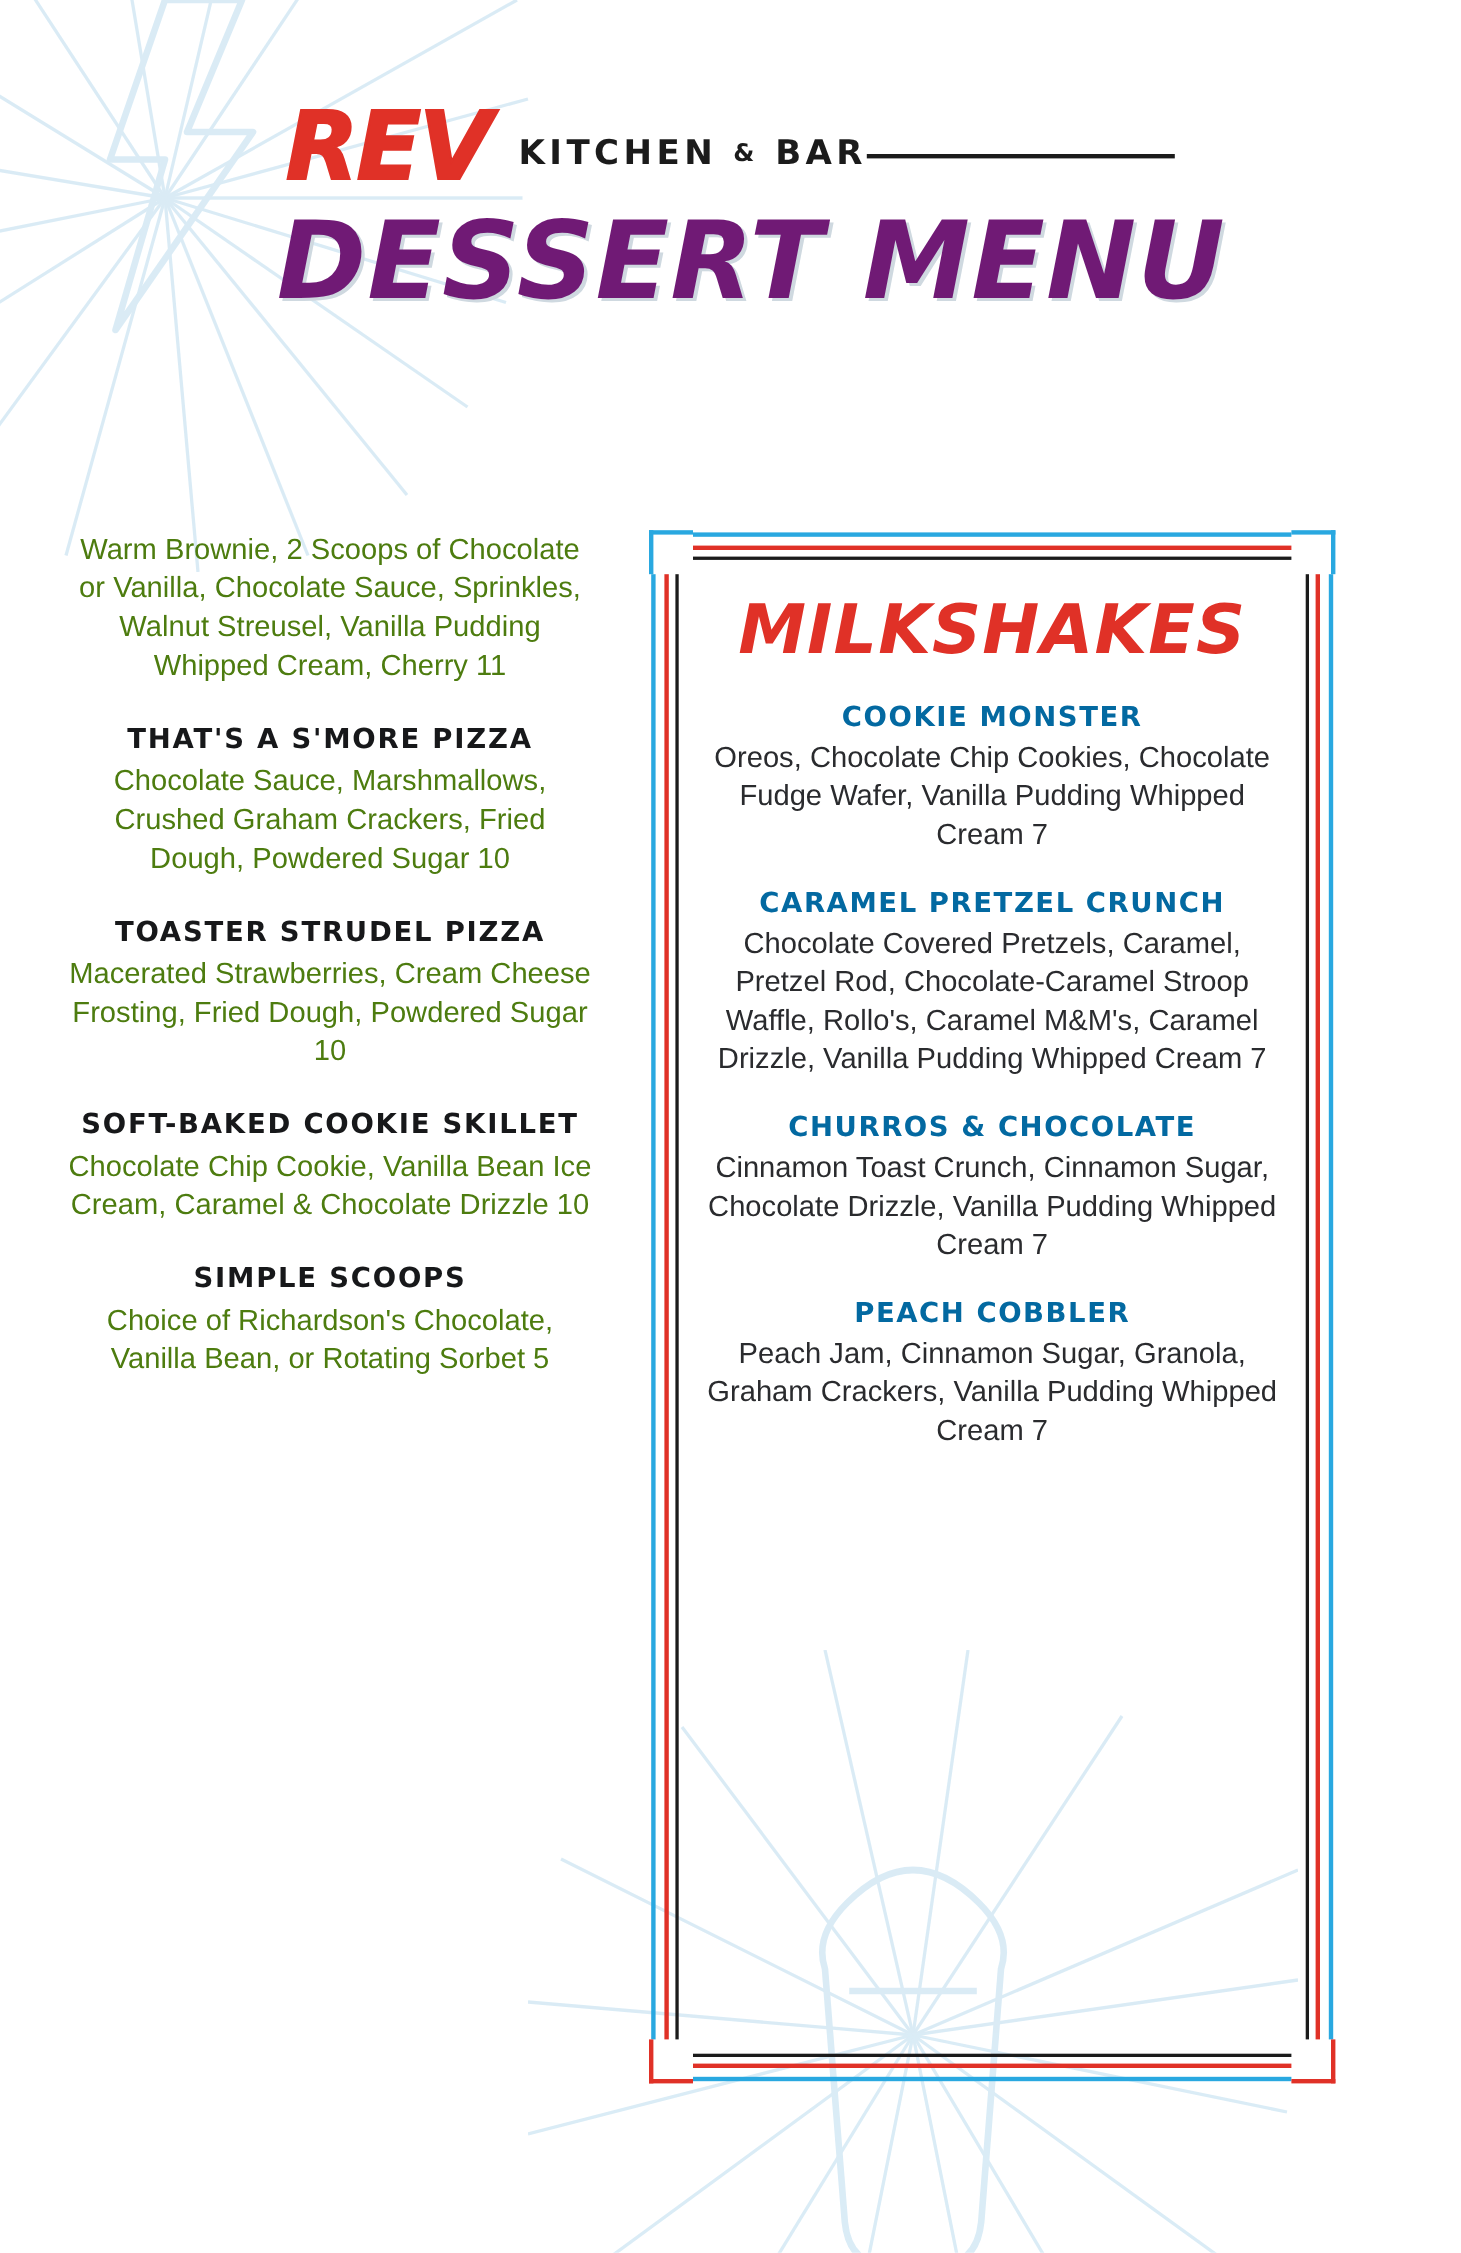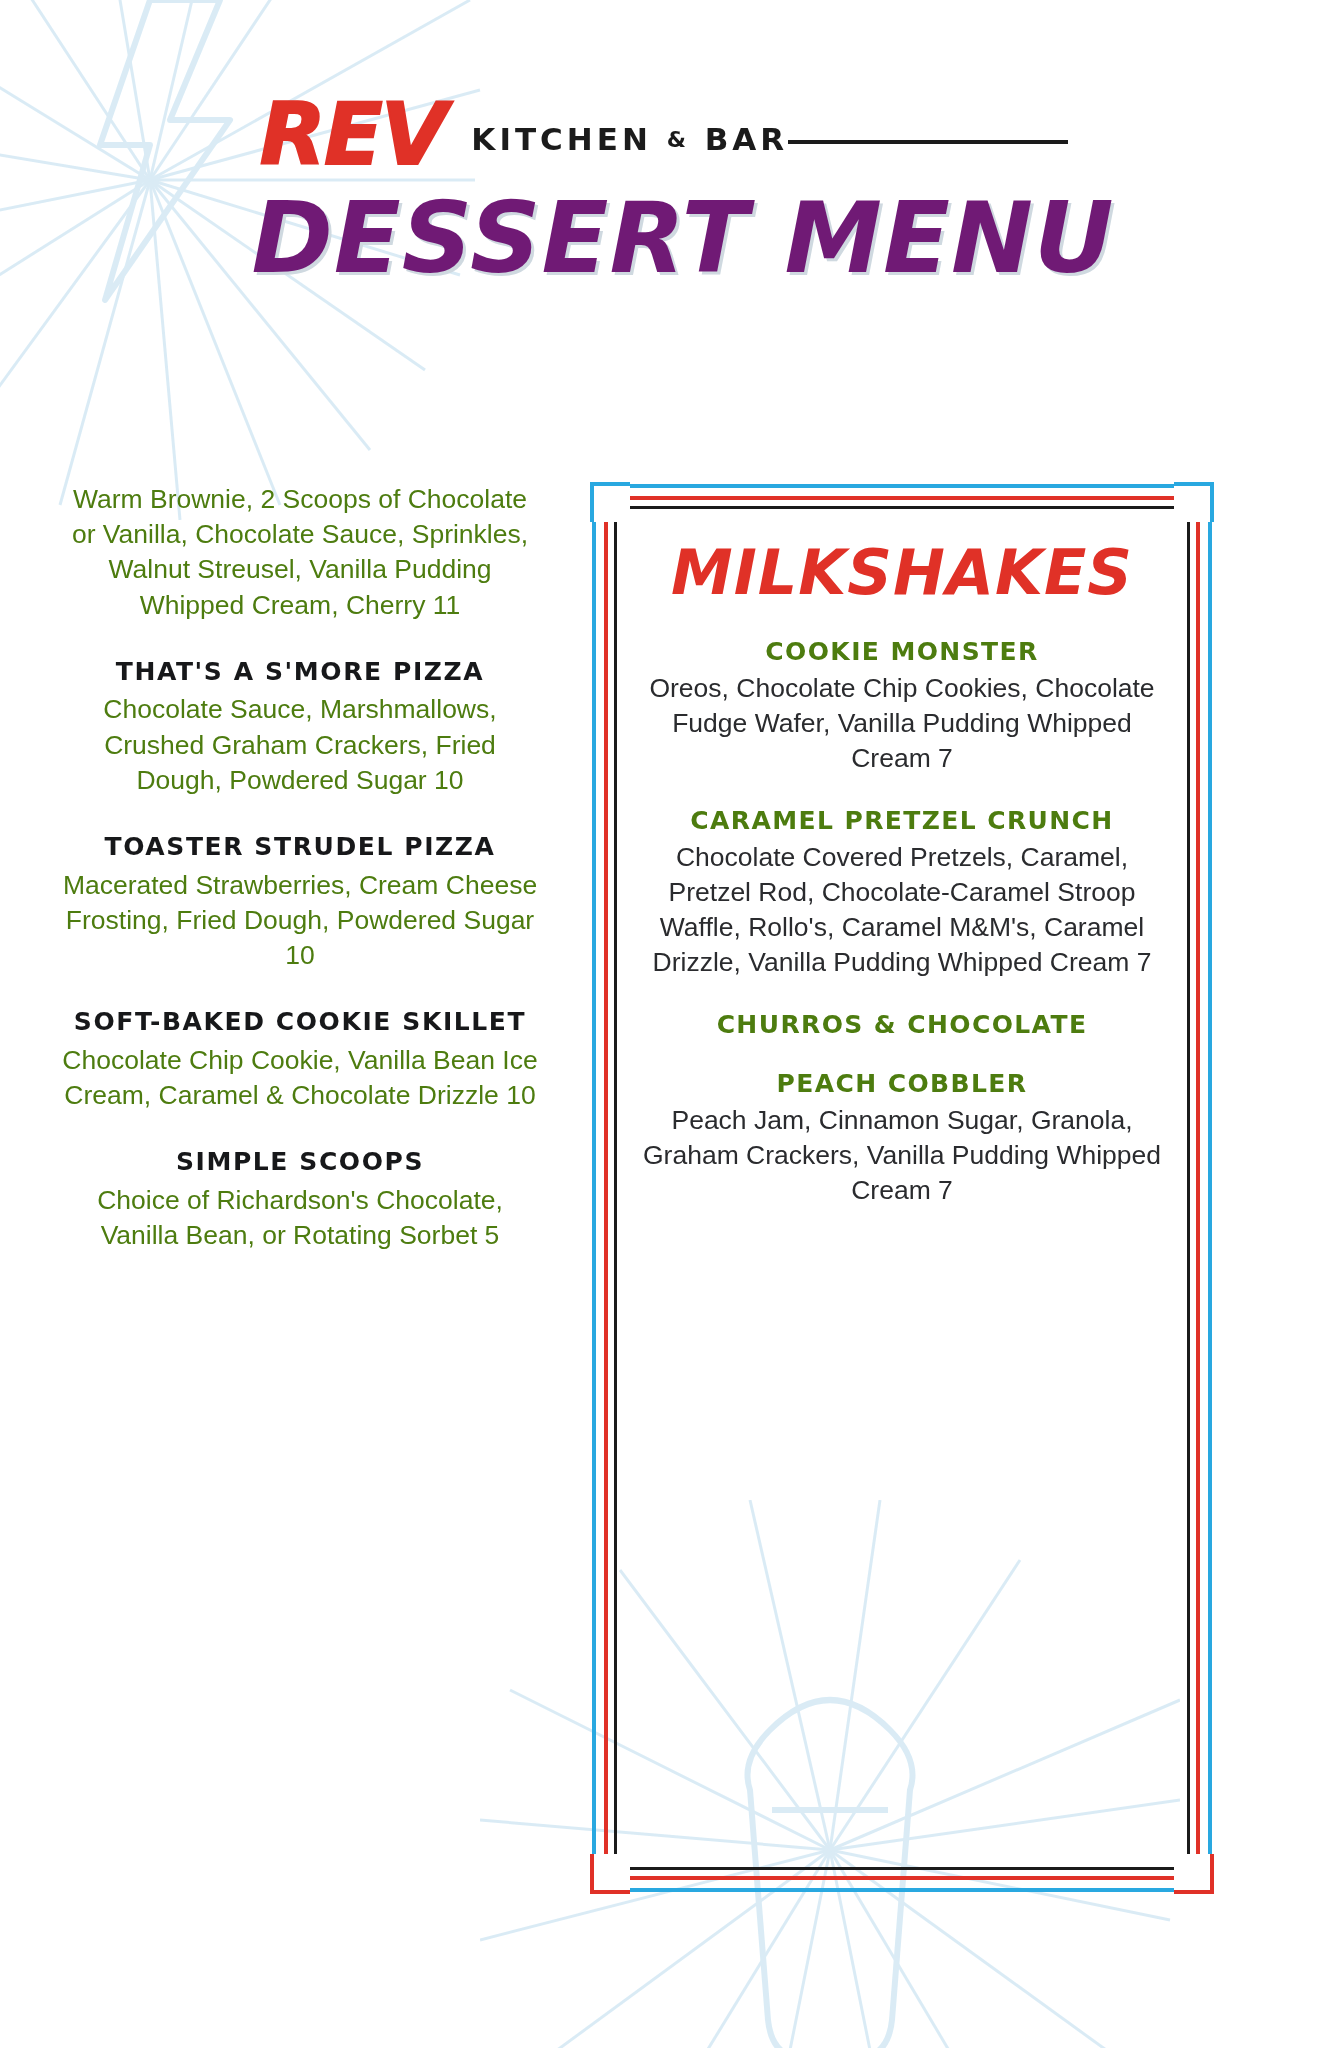--- a/index.html
+++ b/index.html
@@ -171,21 +171,21 @@
     color: #e03127;
     margin-bottom: 28px;
   }
   .shake-item { margin-bottom: 30px; }
   .shake-item:last-child { margin-bottom: 0; }
   .shake-name {
     font-family: "DejaVu Sans", sans-serif;
     font-weight: bold;
     font-size: 25px;
     letter-spacing: 1.4px;
-    color: #4d7c0f;
+    color: #0369a1;
     margin-bottom: 5px;
   }
   .shake-desc {
     font-family: "Liberation Sans", sans-serif;
     font-size: 26.5px;
     line-height: 1.32;
     color: #2a2b2e;
   }
 </style>
 </head>
@@ -301,20 +301,21 @@
       <div class="shake-desc">Oreos, Chocolate Chip Cookies, Chocolate Fudge Wafer, Vanilla Pudding Whipped Cream 7</div>
     </div>
 
     <div class="shake-item">
       <div class="shake-name">CARAMEL PRETZEL CRUNCH</div>
       <div class="shake-desc">Chocolate Covered Pretzels, Caramel, Pretzel Rod, Chocolate-Caramel Stroop Waffle, Rollo's, Caramel M&amp;M's, Caramel Drizzle, Vanilla Pudding Whipped Cream 7</div>
     </div>
 
     <div class="shake-item">
       <div class="shake-name">CHURROS &amp; CHOCOLATE</div>
+      <div class="shake-desc">Cinnamon Toast Crunch, Cinnamon Sugar, Chocolate Drizzle, Vanilla Pudding Whipped Cream 7</div>
     </div>
 
     <div class="shake-item">
       <div class="shake-name">PEACH COBBLER</div>
       <div class="shake-desc">Peach Jam, Cinnamon Sugar, Granola, Graham Crackers, Vanilla Pudding Whipped Cream 7</div>
     </div>
   </div>
 </div>
 
 </body></html>

